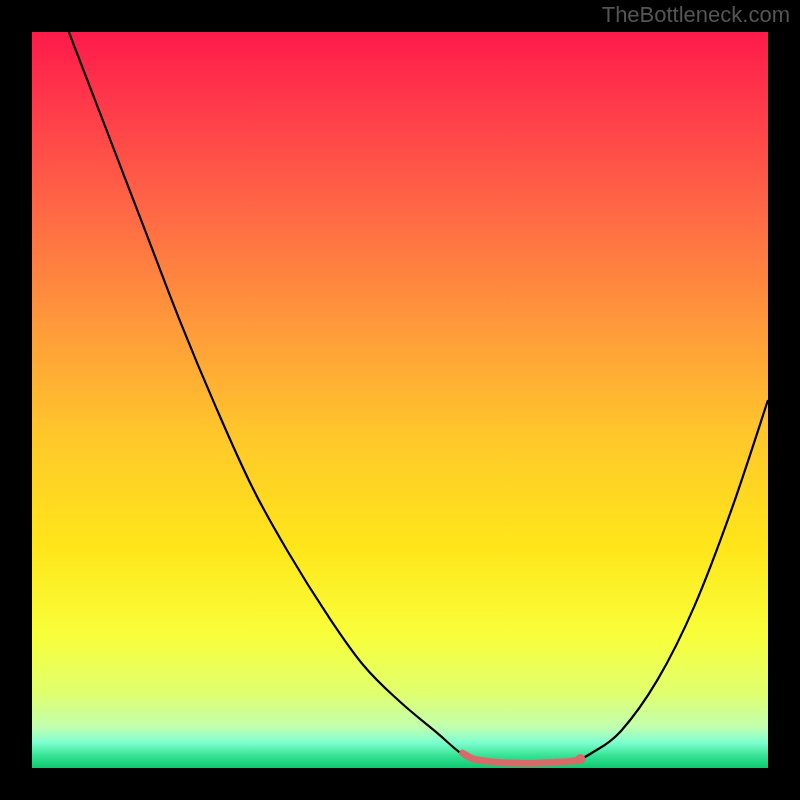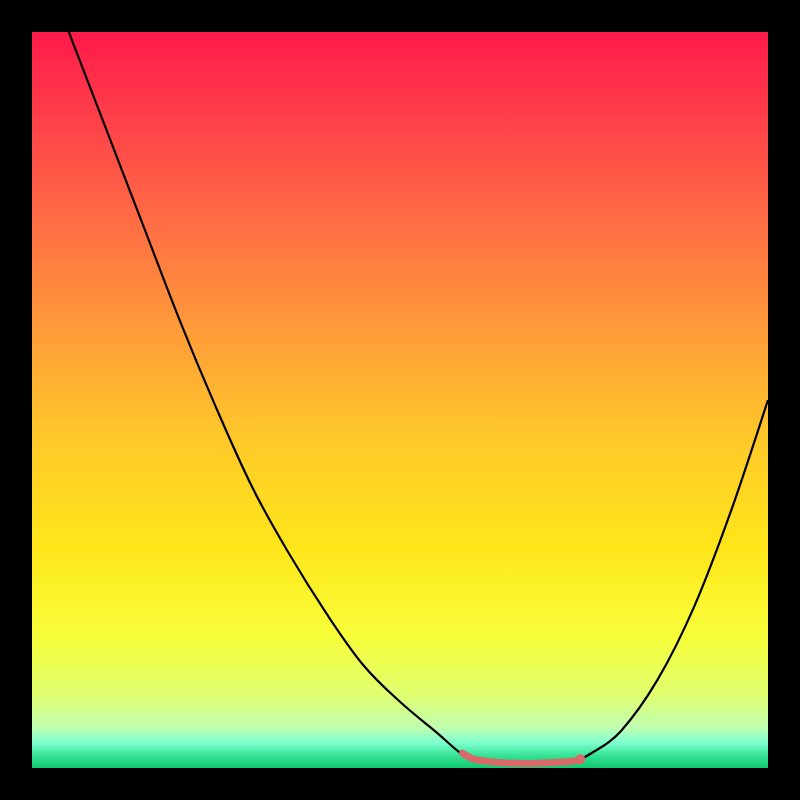--- a/index.html
+++ b/index.html
@@ -23,20 +23,21 @@
     z-index: 10;
   }
   svg {
     display: block;
   }
 </style>
 </head>
 <body>
 
 <div class="chart-container">
+  <div class="watermark">TheBottleneck.com</div>
   <svg id="chart-svg" width="800" height="800" viewBox="0 0 800 800">
     <defs>
       <linearGradient id="bg-grad" x1="0" y1="0" x2="0" y2="1">
           <stop offset="0%" stop-color="#ff1a4a"></stop>
           <stop offset="10%" stop-color="#ff3a4a"></stop>
           <stop offset="25%" stop-color="#ff6a45"></stop>
           <stop offset="40%" stop-color="#ff9a3a"></stop>
           <stop offset="55.00000000000001%" stop-color="#ffc82a"></stop>
           <stop offset="70%" stop-color="#ffe61a"></stop>
           <stop offset="82%" stop-color="#f8ff3a"></stop>

